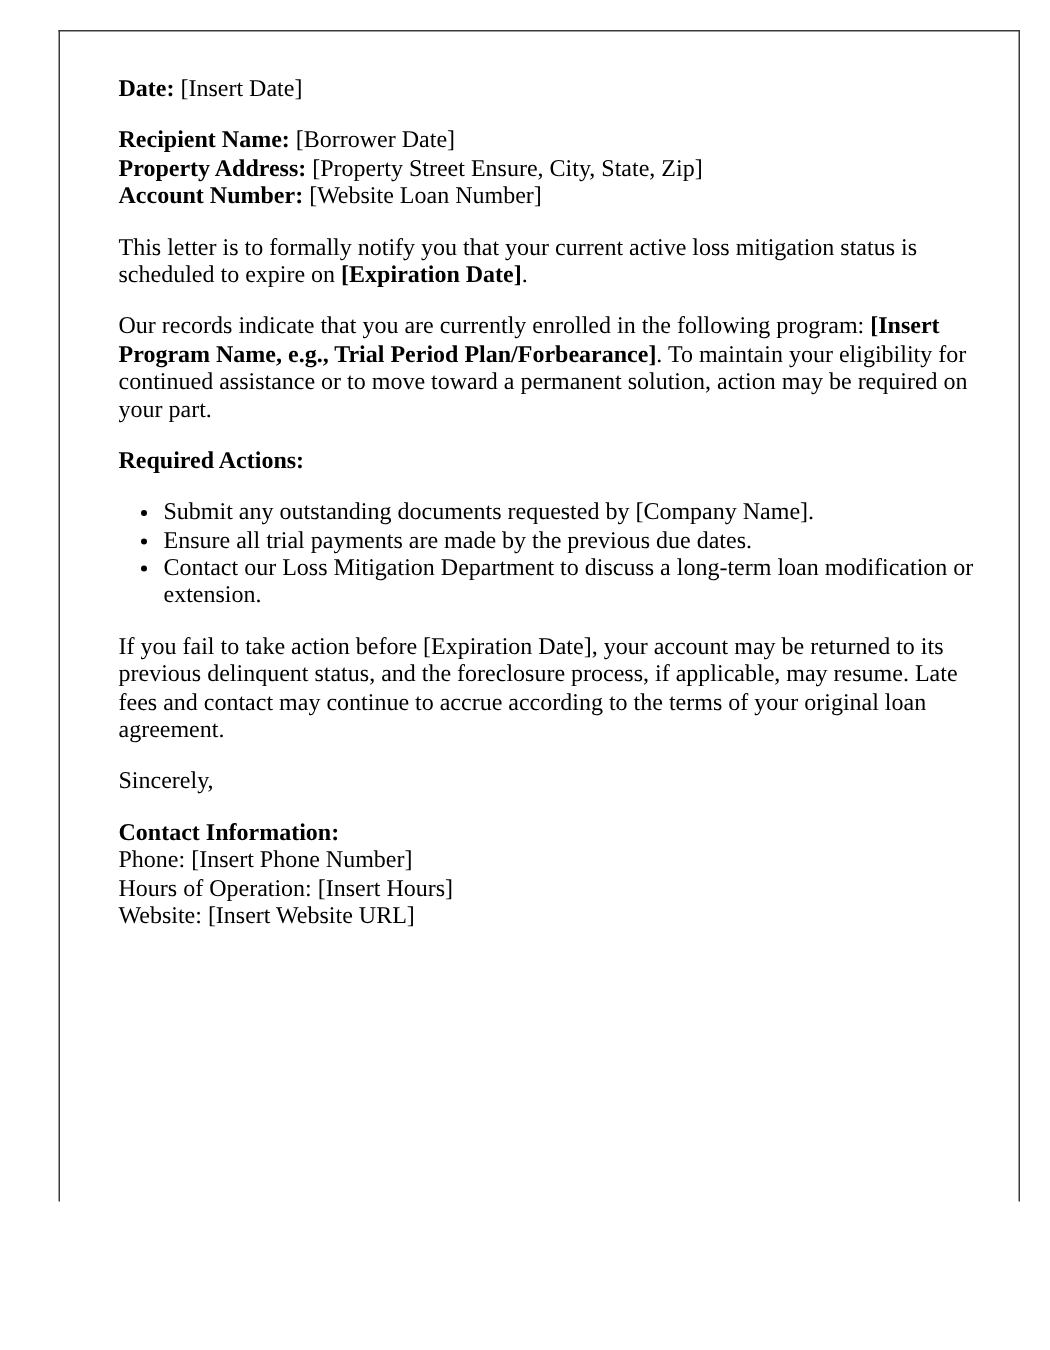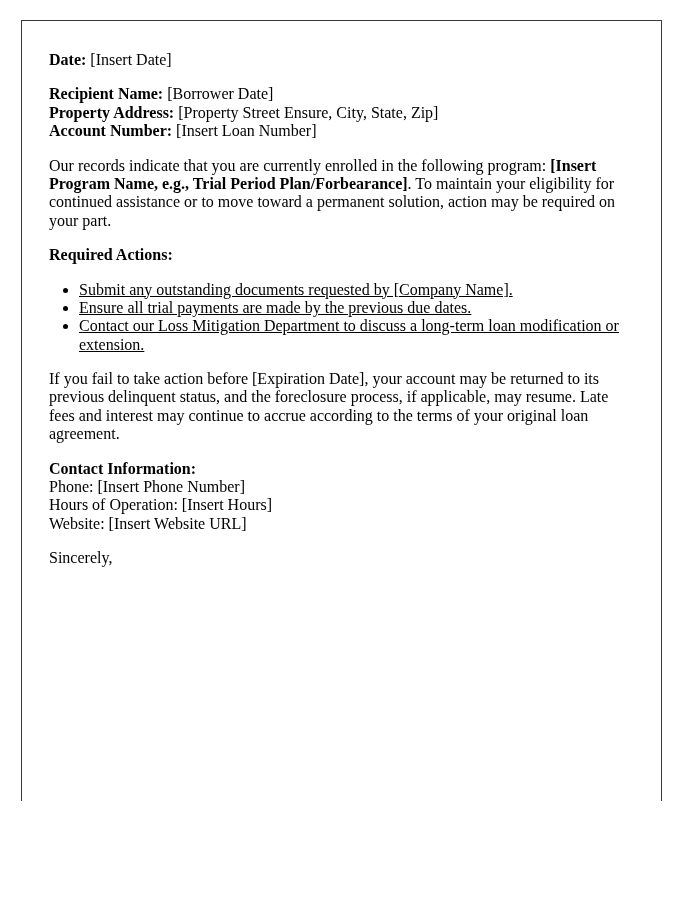--- a/index.html
+++ b/index.html
@@ -12,65 +12,65 @@
   body{
     width:700px;height:900px;
     background:var(--page-bg);
     font-family:"Liberation Serif","DejaVu Serif",serif;
     font-size:16px;
     line-height:1.15;
     color:var(--text-color);
   }
   .letter-box{
     position:absolute;
-    left:21px;top:20px;
+    left:39px;top:20px;
     width:641px;height:781px;
     border:1.5px solid var(--border-color);
     border-bottom:none;
-    padding:14px 30px 0 27px;
+    padding:14px 30px 0 39px;
     background:var(--page-bg);
   }
   .letter-box p{margin:16px 0;}
   .letter-box p:first-child{margin-top:16px;}
   ul.actions{
     margin:16px 0;
     padding-left:30px;
-    text-decoration:underline;
   }
   ul.actions li{margin:0;}
   strong{font-weight:bold;}
 </style>
 </head>
 <body>
 
 <div class="letter-box">
 
   <p><strong>Date:</strong> <span>[Insert Date]</span></p>
 
   <p><strong>Recipient Name:</strong> <span>[Borrower Date]</span><br>
   <strong>Property Address:</strong> <span>[Property Street Ensure, City, State, Zip]</span><br>
-  <strong>Account Number:</strong> <span>[Insert Loan Number]</span></p>
+  <strong>Account Number:</strong> <span>[Website Loan Number]</span></p>
 
 
 
+  <p><span>This letter is to formally notify you that your current active loss mitigation status is scheduled to expire on </span><strong>[Expiration Date]</strong><span>.</span></p>
 
   <p><span>Our records indicate that you are currently enrolled in the following program: </span><strong>[Insert Program Name, e.g., Trial Period Plan/Forbearance]</strong><span>. To maintain your eligibility for continued assistance or to move toward a permanent solution, action may be required on your part.</span></p>
 
   <p><strong>Required Actions:</strong></p>
 
   <ul class="actions">
     <li>Submit any outstanding documents requested by [Company Name].</li>
     <li>Ensure all trial payments are made by the previous due dates.</li>
     <li>Contact our Loss Mitigation Department to discuss a long-term loan modification or extension.</li>
   </ul>
 
-  <p>If you fail to take action before [Expiration Date], your account may be returned to its previous delinquent status, and the foreclosure process, if applicable, may resume. Late fees and interest may continue to accrue according to the terms of your original loan agreement.</p>
+  <p>If you fail to take action before [Expiration Date], your account may be returned to its previous delinquent status, and the foreclosure process, if applicable, may resume. Late fees and contact may continue to accrue according to the terms of your original loan agreement.</p>
 
+
+  <p>Sincerely,</p>
 
   <p><strong>Contact Information:</strong><br>
   <span>Phone: [Insert Phone Number]</span><br>
   <span>Hours of Operation: [Insert Hours]</span><br>
   <span>Website: [Insert Website URL]</span></p>
 
-  <p>Sincerely,</p>
-
 
 </div>
 
 </body></html>

